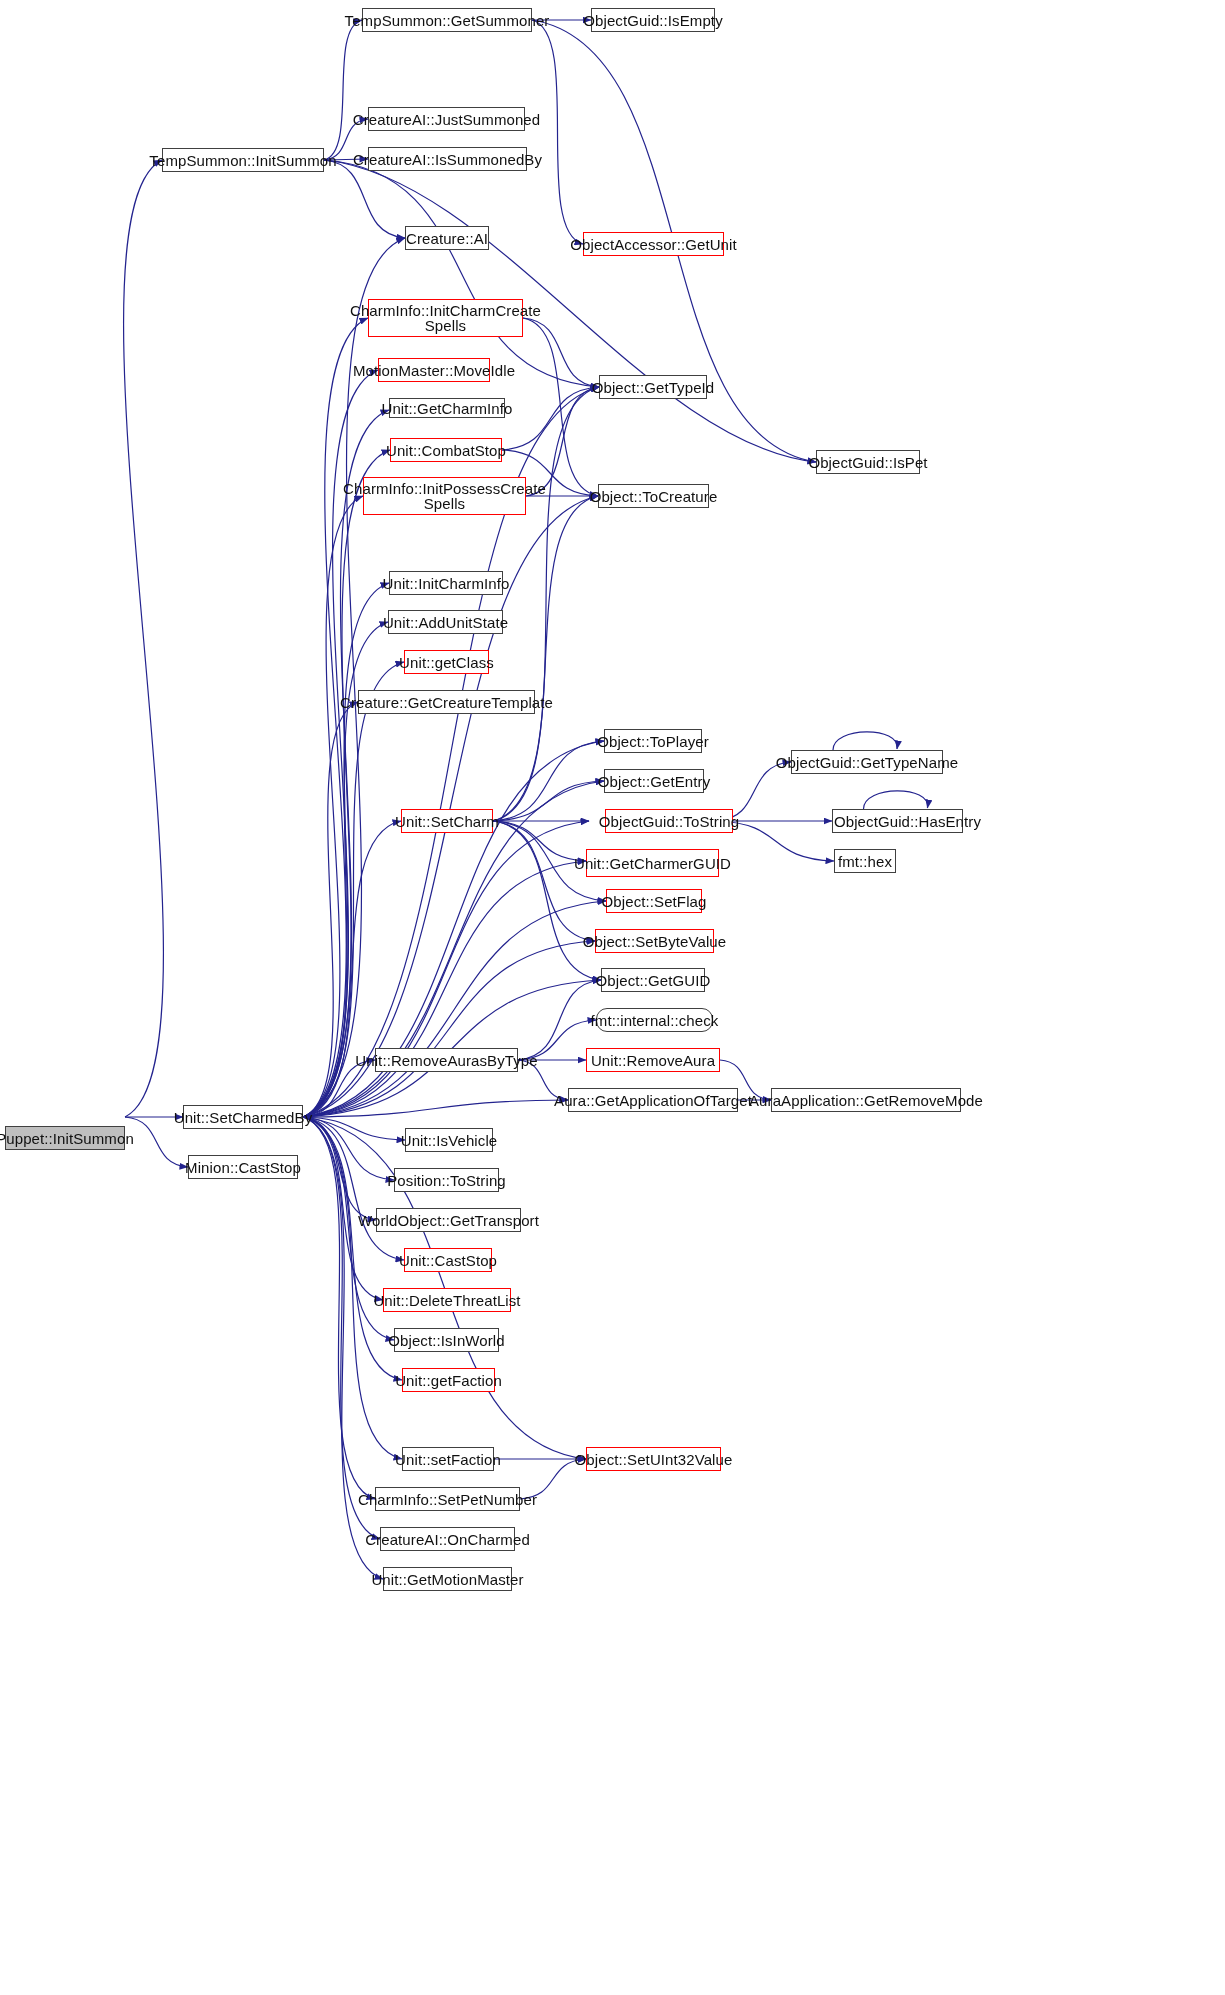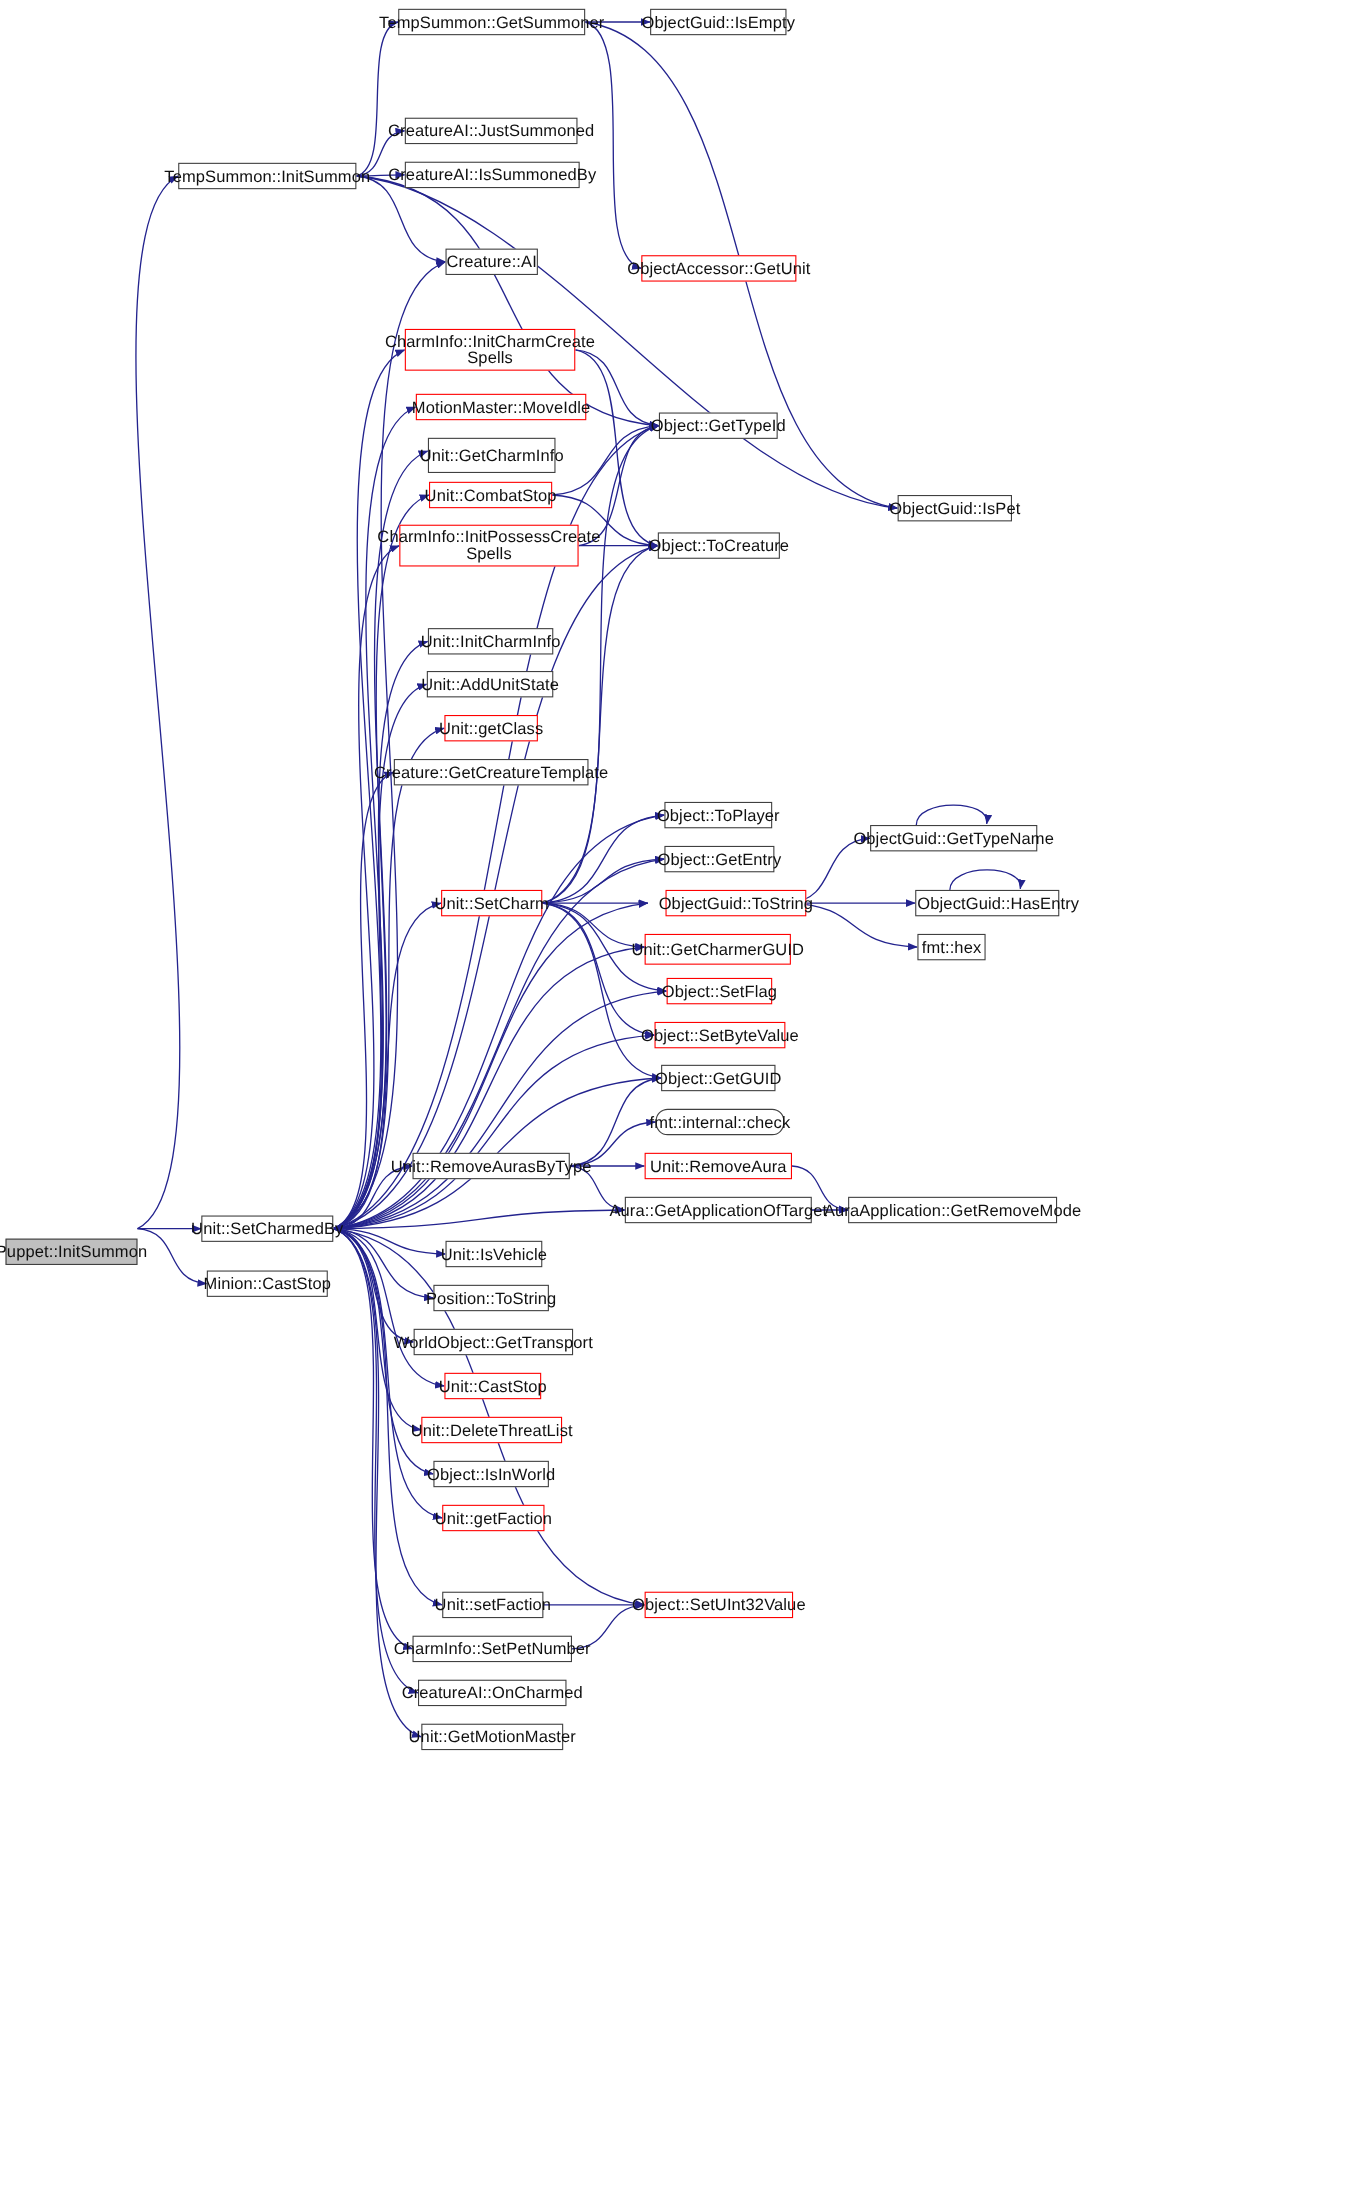--- a/index.html
+++ b/index.html
@@ -143,22 +143,22 @@
       <div class="node" style="left: 162px; top: 148px; width: 162px; height: 24px;">TempSummon::InitSummon</div>
       <div class="node" style="left: 362px; top: 8px; width: 170px; height: 24px;">TempSummon::GetSummoner</div>
       <div class="node" style="left: 591px; top: 8px; width: 124px; height: 24px;">ObjectGuid::IsEmpty</div>
       <div class="node" style="left: 368px; top: 107px; width: 157px; height: 24px;">CreatureAI::JustSummoned</div>
       <div class="node" style="left: 368px; top: 147px; width: 159px; height: 24px;">CreatureAI::IsSummonedBy</div>
       <div class="node red" style="left: 583px; top: 232px; width: 141px; height: 24px;">ObjectAccessor::GetUnit</div>
       <div class="node" style="left: 816px; top: 450px; width: 104px; height: 24px;">ObjectGuid::IsPet</div>
       <div class="node" style="left: 405px; top: 226px; width: 84px; height: 24px;">Creature::AI</div>
       <div class="node red" style="left: 368px; top: 299px; width: 155px; height: 38px;">CharmInfo::InitCharmCreate
 Spells</div>
-      <div class="node red" style="left: 378px; top: 358px; width: 155px; height: 24px;">MotionMaster::MoveIdle</div>
-      <div class="node" style="left: 389px; top: 398px; width: 116px; height: 32px;">Unit::GetCharmInfo</div>
+      <div class="node red" style="left: 378px; top: 358px; width: 112px; height: 24px;">MotionMaster::MoveIdle</div>
+      <div class="node" style="left: 389px; top: 398px; width: 116px; height: 20px;">Unit::GetCharmInfo</div>
       <div class="node red" style="left: 390px; top: 438px; width: 112px; height: 24px;">Unit::CombatStop</div>
       <div class="node red" style="left: 363px; top: 477px; width: 163px; height: 38px;">CharmInfo::InitPossessCreate
 Spells</div>
       <div class="node" style="left: 389px; top: 571px; width: 114px; height: 24px;">Unit::InitCharmInfo</div>
       <div class="node" style="left: 388px; top: 610px; width: 115px; height: 24px;">Unit::AddUnitState</div>
       <div class="node red" style="left: 404px; top: 650px; width: 85px; height: 24px;">Unit::getClass</div>
       <div class="node" style="left: 358px; top: 690px; width: 177px; height: 24px;">Creature::GetCreatureTemplate</div>
       <div class="node" style="left: 599px; top: 375px; width: 108px; height: 24px;">Object::GetTypeId</div>
       <div class="node" style="left: 598px; top: 484px; width: 111px; height: 24px;">Object::ToCreature</div>
       <div class="node" style="left: 604px; top: 729px; width: 98px; height: 24px;">Object::ToPlayer</div>

